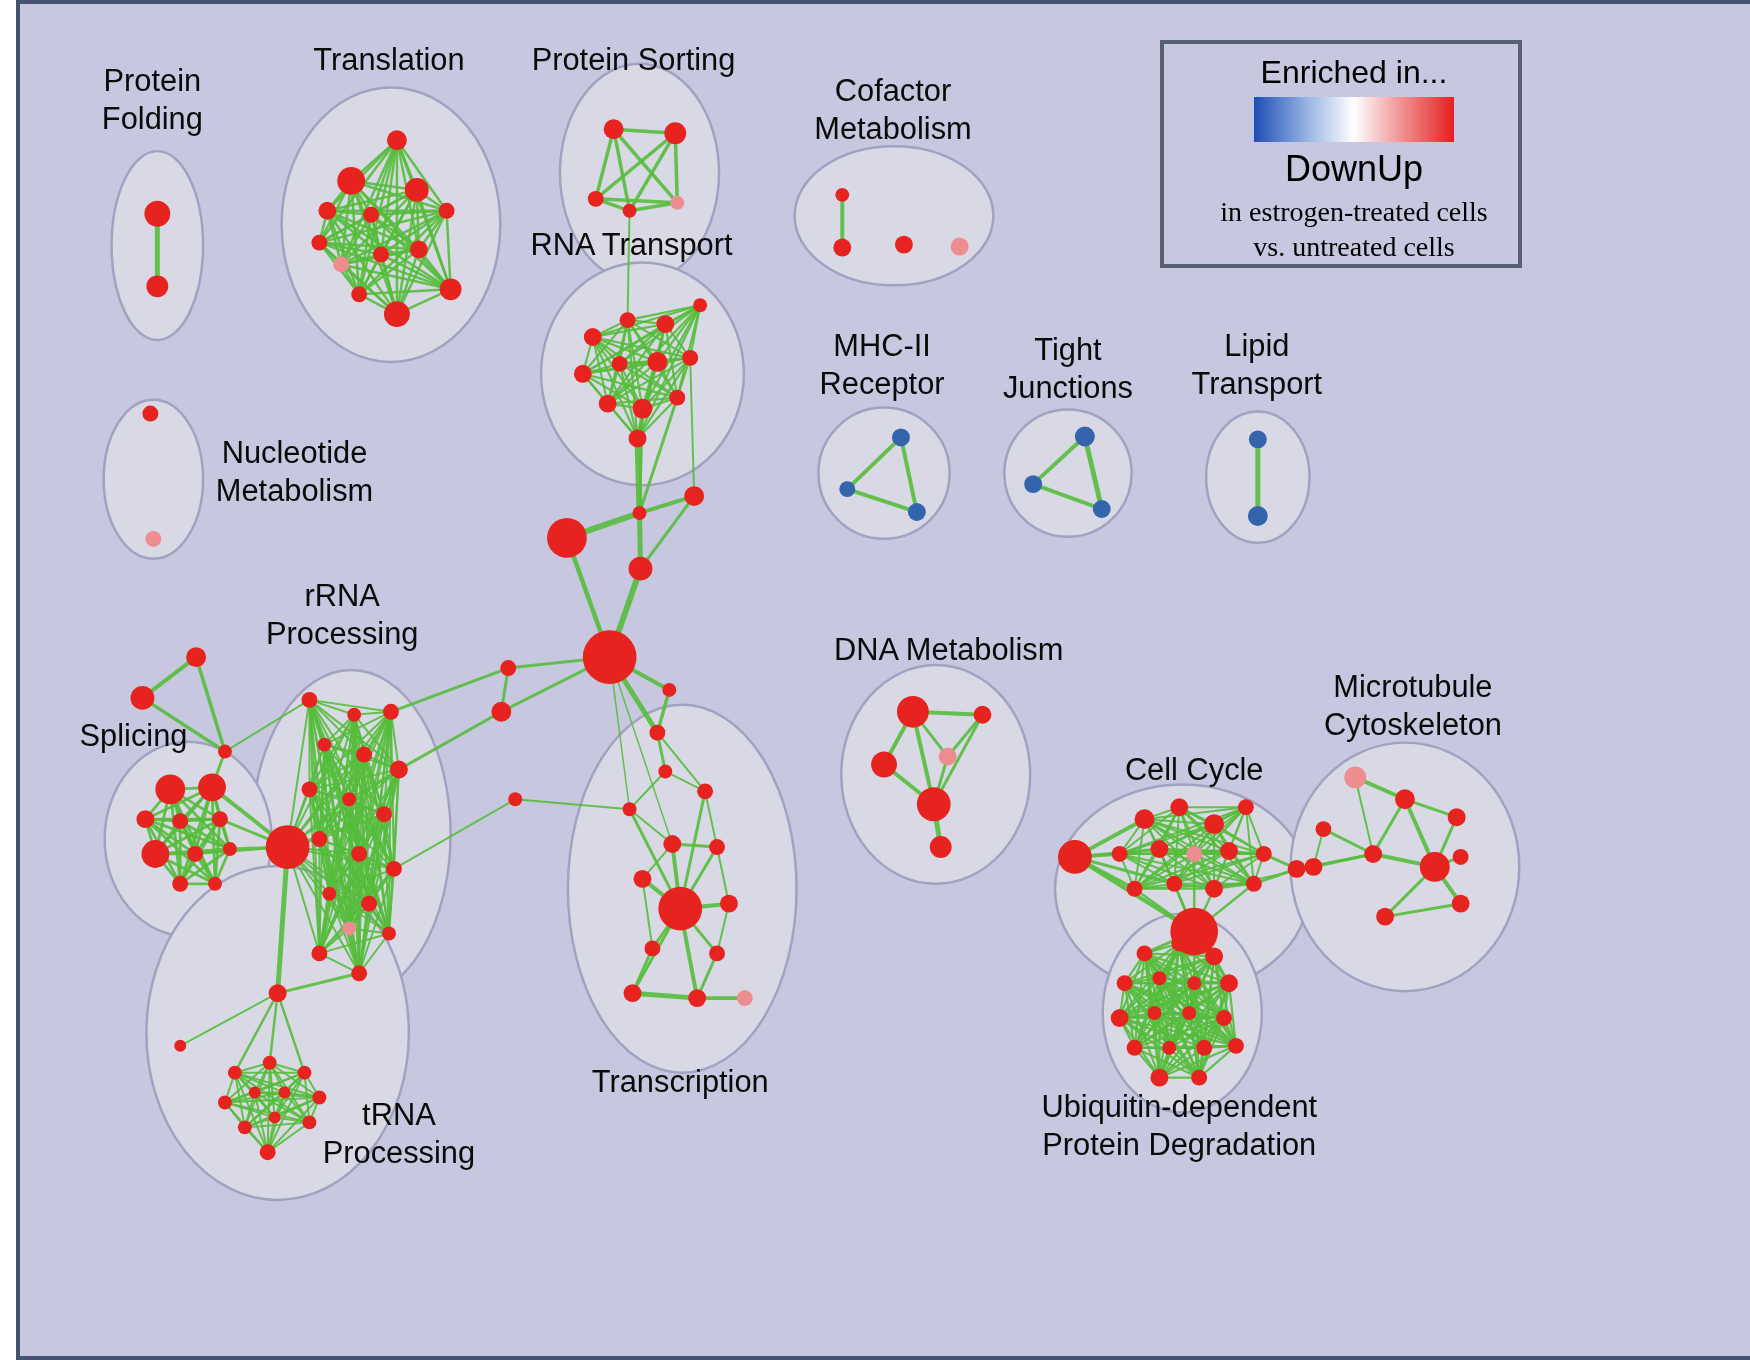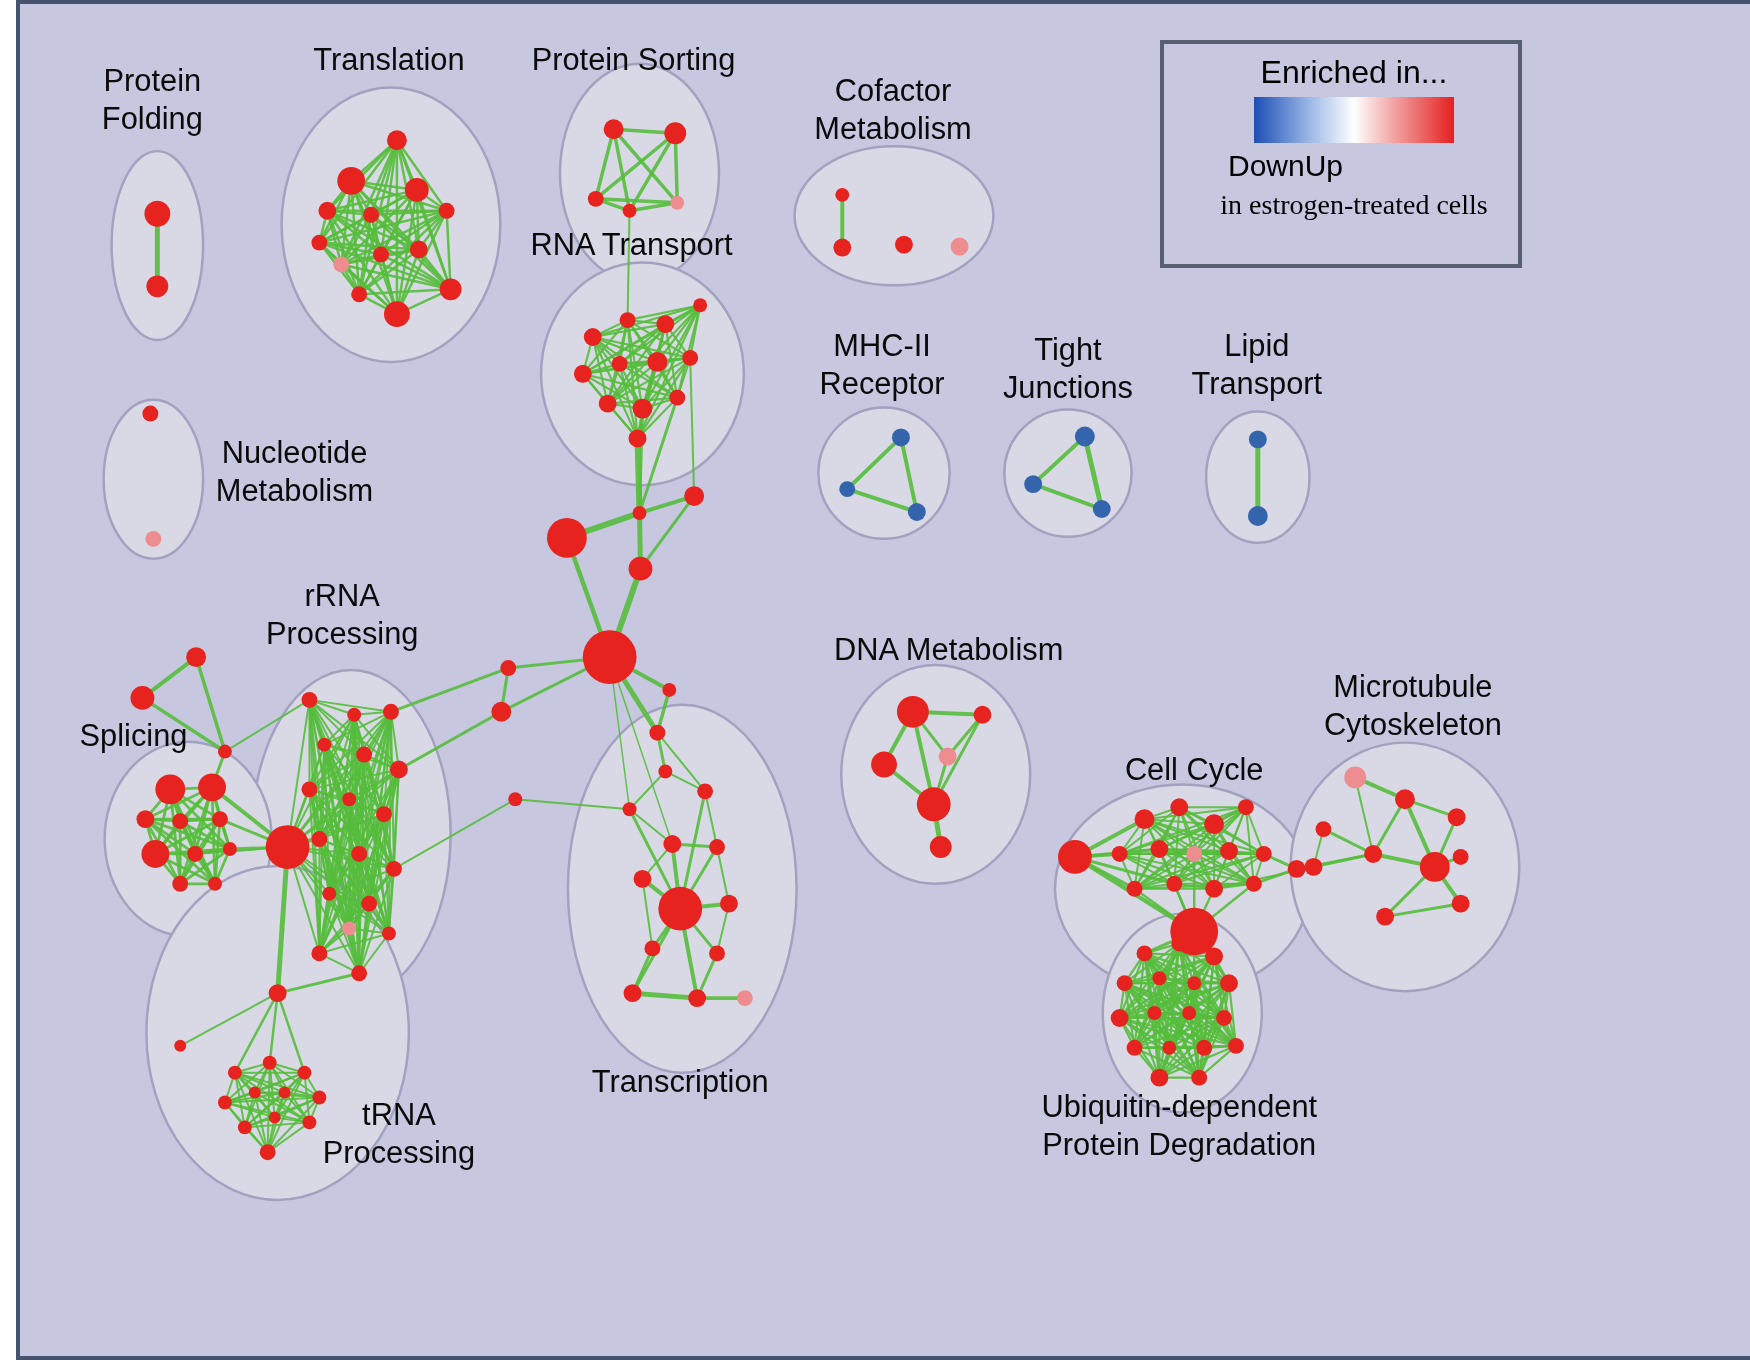--- a/index.html
+++ b/index.html
@@ -5,22 +5,22 @@
   html,body{margin:0;padding:0;background:#ffffff;font-family:"Liberation Sans",sans-serif;}
   #figure{position:relative;width:1750px;height:1360px;box-sizing:border-box;
           border:4px solid #46536e;background:#c7c7e0;overflow:hidden;margin-left:16px;}
   #network-svg{position:absolute;left:0;top:0;width:100%;height:100%;}
   #network-svg text{font-family:"Liberation Sans",sans-serif;}
   #legend{position:absolute;left:1140px;top:36px;width:362px;height:228px;
           border:4px solid #566070;box-sizing:border-box;display:flex;
           flex-direction:column;align-items:center;color:#000;padding-left:26px;}
   #legend .title{font-size:32px;margin-top:10px;}
   #legend .bar{width:200px;height:46px;margin-top:6px;}
-  #legend .updown{width:252px;display:flex;justify-content:flex-start;
-          font-size:30px;margin-top:6px;}
+  #legend .updown{width:252px;display:flex;justify-content:center;
+          font-size:36px;margin-top:6px;}
   #legend .sub{font-size:28px;line-height:1.25;text-align:center;margin-top:4px;font-family:Liberation Serif, serif;}
 </style>
 </head>
 <body>
 
 <div id="figure">
   <svg id="network-svg" viewBox="0 0 1750 1360">
       <g>
         <ellipse cx="137" cy="243" rx="46" ry="95" fill="#d9d9e6" stroke="#a2a2c0" stroke-width="2.5"></ellipse>
         <ellipse cx="372" cy="222" rx="110" ry="138" fill="#d9d9e6" stroke="#a2a2c0" stroke-width="2.5"></ellipse>
@@ -997,15 +997,16 @@
 
   <div id="legend">
     <div class="title">Enriched in...</div>
     <div class="bar" id="legend-bar" style="background: linear-gradient(to right, rgb(29, 78, 181) 0%, rgb(157, 185, 230) 28%, rgb(255, 255, 255) 50%, rgb(241, 154, 154) 72%, rgb(229, 32, 32) 100%);"></div>
     <div class="updown">
       <span>Down</span>
       <span>Up</span>
     </div>
     <div class="sub">
       <div>in estrogen-treated cells</div>
+      <div>vs. untreated cells</div>
     </div>
   </div>
 </div>
 
 </body></html>

